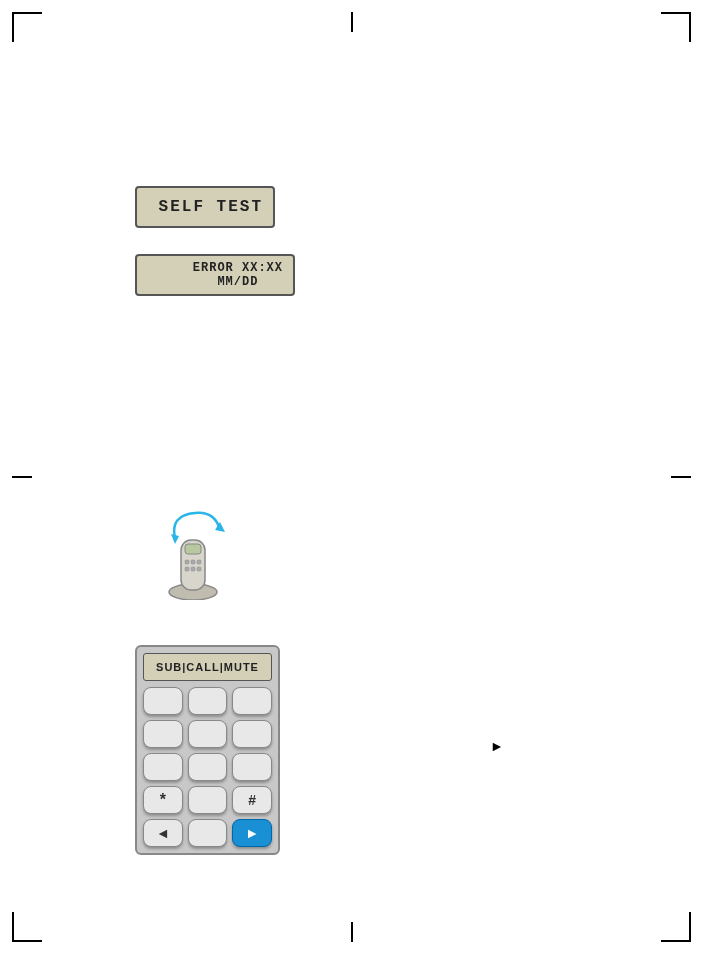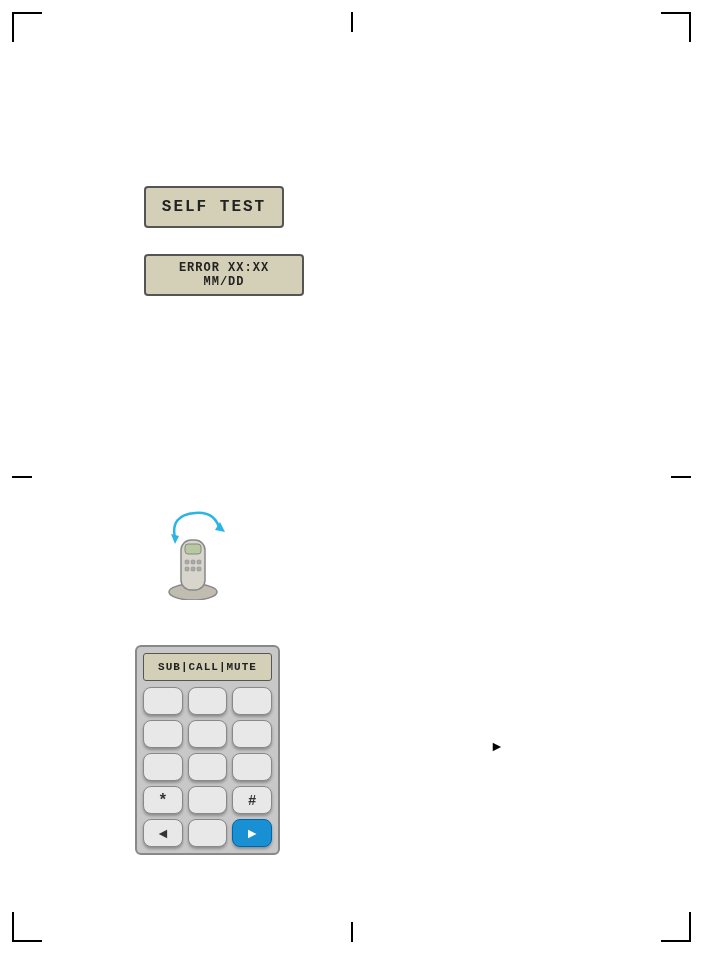--- a/index.html
+++ b/index.html
@@ -64,28 +64,27 @@
     }
 
     
     .lcd-display {
       position: absolute;
       background: #d4d0b8;
       border: 2px solid #555;
       border-radius: 4px;
       display: flex;
       align-items: center;
-      justify-content: center;
+      justify-content: flex-end;
       font-family: 'Courier New', monospace;
       font-size: 16px;
       font-weight: bold;
       color: #222;
       letter-spacing: 2px;
       padding: 4px 10px;
-      margin-left: 9px;
     }
 
     .lcd-self-test {
       left: 135px;
       top: 186px;
       width: 140px;
       height: 42px;
     }
 
     .lcd-error {
@@ -126,21 +125,21 @@
     }
 
     .lcd-keypad-display {
       background: #d4d0b8;
       border: 1.5px solid #555;
       border-radius: 3px;
       height: 28px;
       display: flex;
       align-items: center;
       justify-content: center;
-      font-family: Liberation Mono, monospace;
+      font-family: Liberation Sans, sans-serif;
       font-size: 11px;
       font-weight: bold;
       color: #222;
       letter-spacing: 1px;
       margin-bottom: 6px;
     }
 
     .keypad-grid {
       display: grid;
       grid-template-columns: repeat(3, 1fr);

